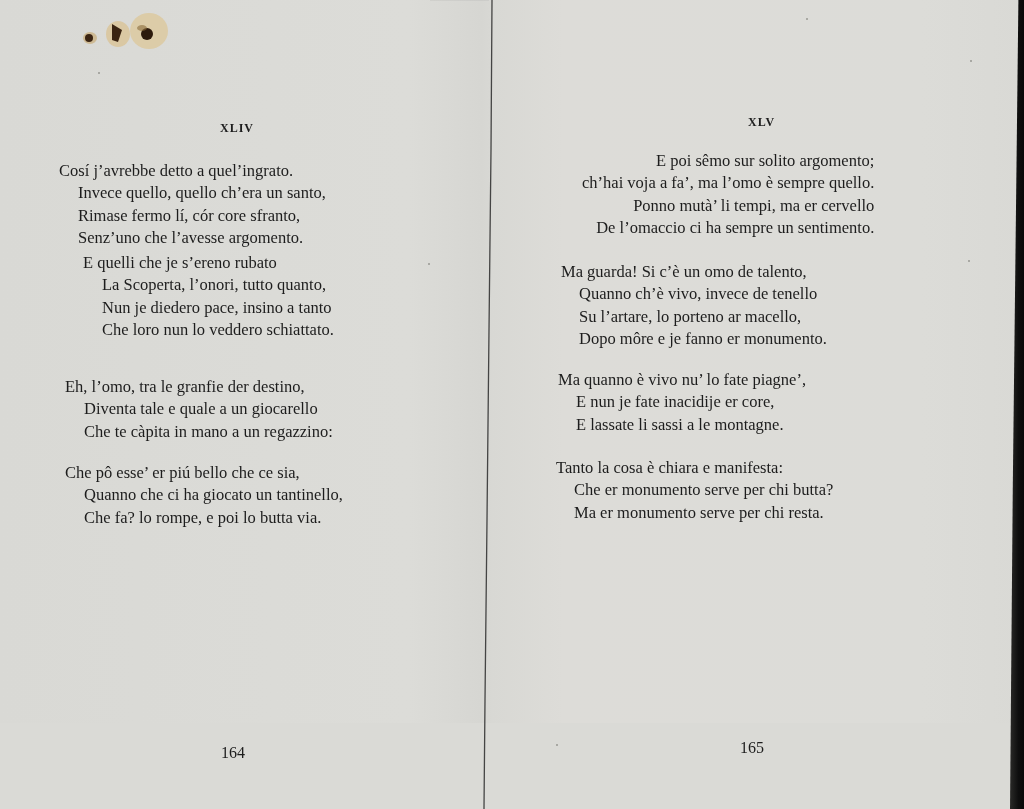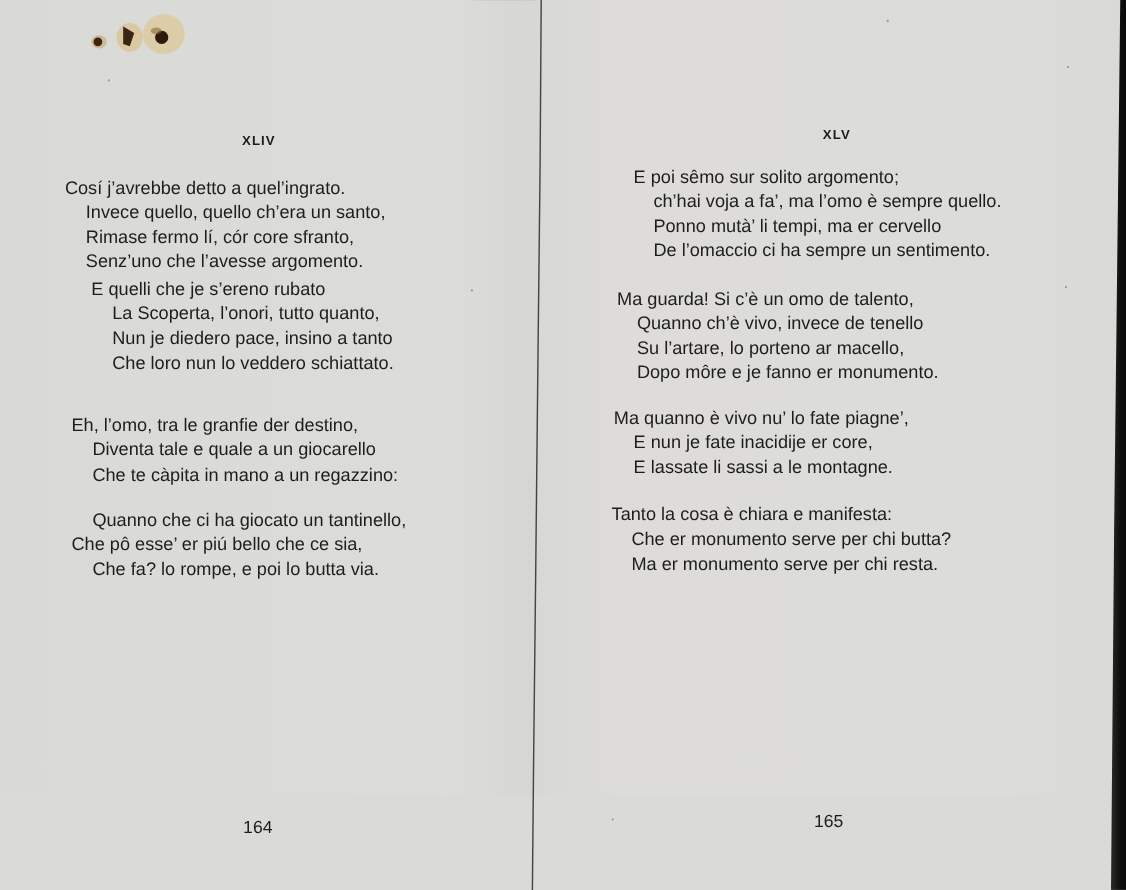--- a/index.html
+++ b/index.html
@@ -8,21 +8,21 @@
       width: 1024px;
       height: 809px;
       overflow: hidden;
       background: #dadad6;
     }
     .spread {
       position: relative;
       width: 1024px;
       height: 723px;
       background: linear-gradient(90deg, #d9d9d5 0%, #dcdcd8 40%, #d6d6d2 47%, #d8d8d4 48%, #dddcd8 55%, #dcdcd8 90%, #d9d9d5 100%);
-      font-family: Liberation Sans, sans-serif;
+      font-family: Liberation Serif, serif;
       color: #1d1d1d;
     }
     .gutter-line {
       position: absolute;
       left: 0; top: 0;
       width: 1024px; height: 809px;
       pointer-events: none;
     }
     .edge-strip {
       position: absolute;
@@ -118,32 +118,32 @@
       <span class="line indent">Che loro nun lo veddero schiattato.</span>
     </div>
 
     <div class="stanza" style="left:65px; top:376px;">
       <span class="line">Eh, l’omo, tra le granfie der destino,</span>
       <span class="line indent">Diventa tale e quale a un giocarello</span>
       <span class="line indent">Che te càpita in mano a un regazzino:</span>
     </div>
 
     <div class="stanza" style="left:65px; top:462px;">
+      <span class="line">Che pô esse’ er piú bello che ce sia,</span>
       <span class="line indent">Quanno che ci ha giocato un tantinello,</span>
-      <span class="line">Che pô esse’ er piú bello che ce sia,</span>
       <span class="line indent">Che fa? lo rompe, e poi lo butta via.</span>
     </div>
 
     <div class="page-number">164</div>
   </div>
 
   <div class="page page-right">
     <div class="poem-number">XLV</div>
 
-    <div class="stanza" style="left:86px; top:150px;">
+    <div class="stanza" style="left:74px; top:150px;text-align:right;">
       <span class="line">E poi sêmo sur solito argomento;</span>
       <span class="line indent">ch’hai voja a fa’, ma l’omo è sempre quello.</span>
       <span class="line indent">Ponno mutà’ li tempi, ma er cervello</span>
       <span class="line indent">De l’omaccio ci ha sempre un sentimento.</span>
     </div>
 
     <div class="stanza" style="left:71px; top:261px;">
       <span class="line">Ma guarda! Si c’è un omo de talento,</span>
       <span class="line indent">Quanno ch’è vivo, invece de tenello</span>
       <span class="line indent">Su l’artare, lo porteno ar macello,</span>

